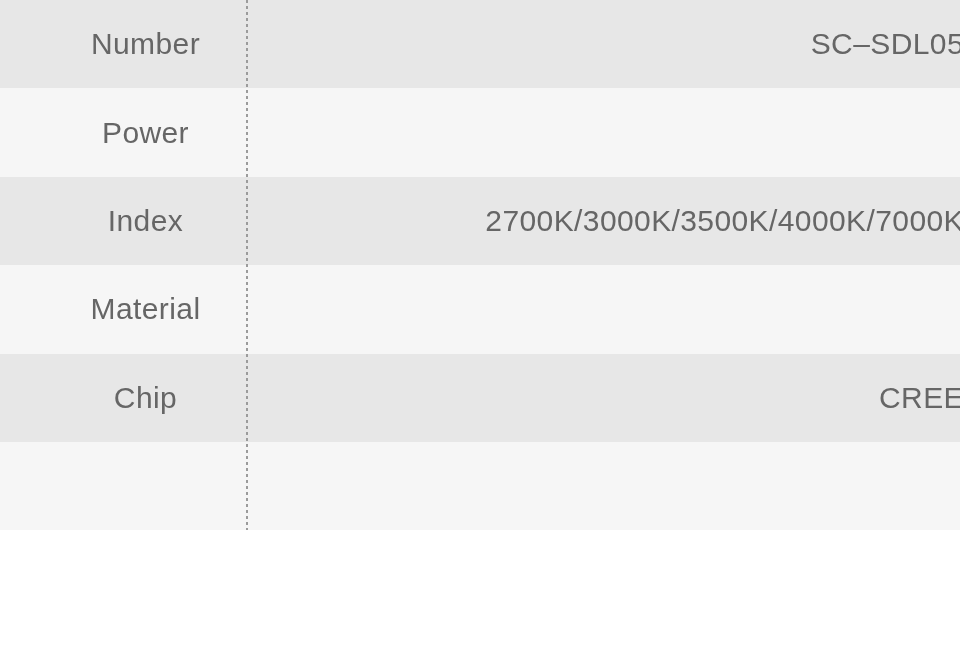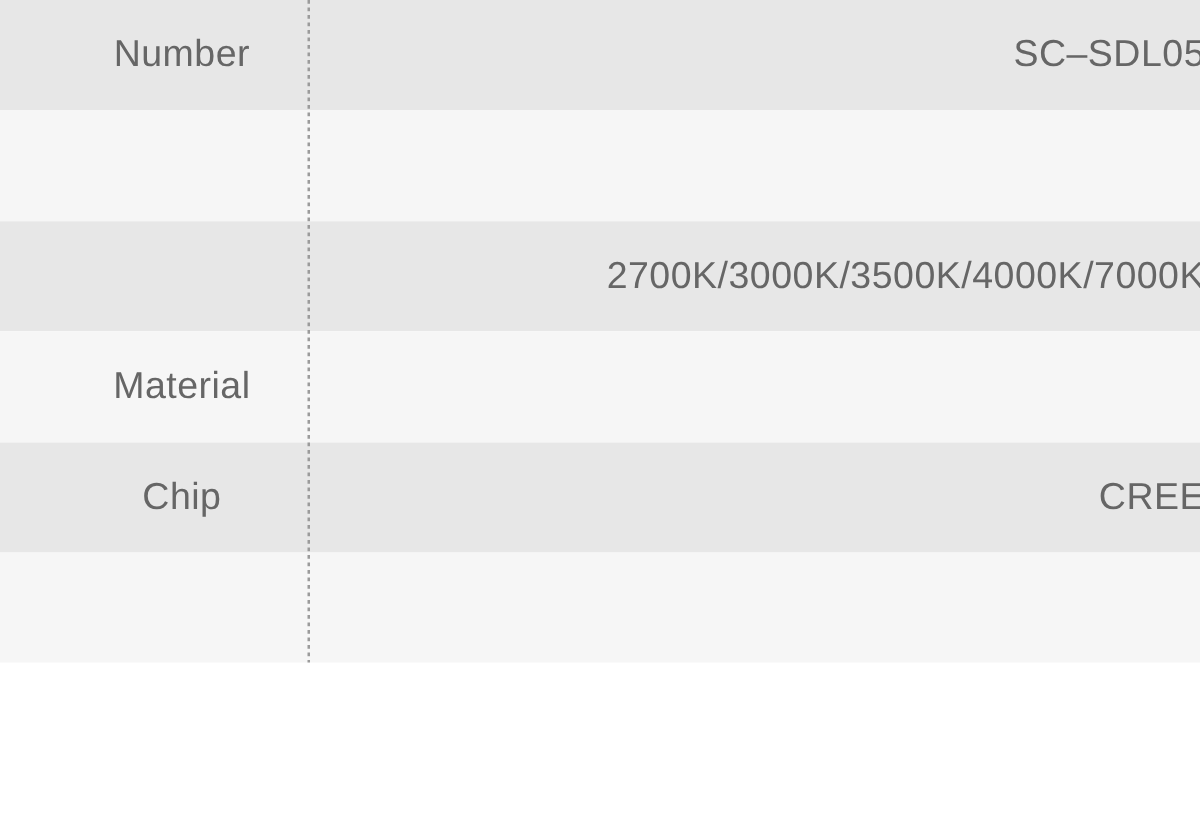--- a/index.html
+++ b/index.html
@@ -88,23 +88,25 @@
 <body>
 
 <div class="spec-table">
 
   <div class="spec-row shade-dark">
     <div class="cell-label">Number</div>
     <div class="cell-value">SC–SDL05</div>
   </div>
 
   <div class="spec-row shade-light">
+    <div class="cell-label">Power</div>
   </div>
 
   <div class="spec-row shade-dark">
+    <div class="cell-label">Index</div>
     <div class="cell-value">2700K/3000K/3500K/4000K/7000K</div>
   </div>
 
   <div class="spec-row shade-light">
     <div class="cell-label">Material</div>
   </div>
 
   <div class="spec-row shade-dark">
     <div class="cell-label">Chip</div>
     <div class="cell-value">CREE</div>

